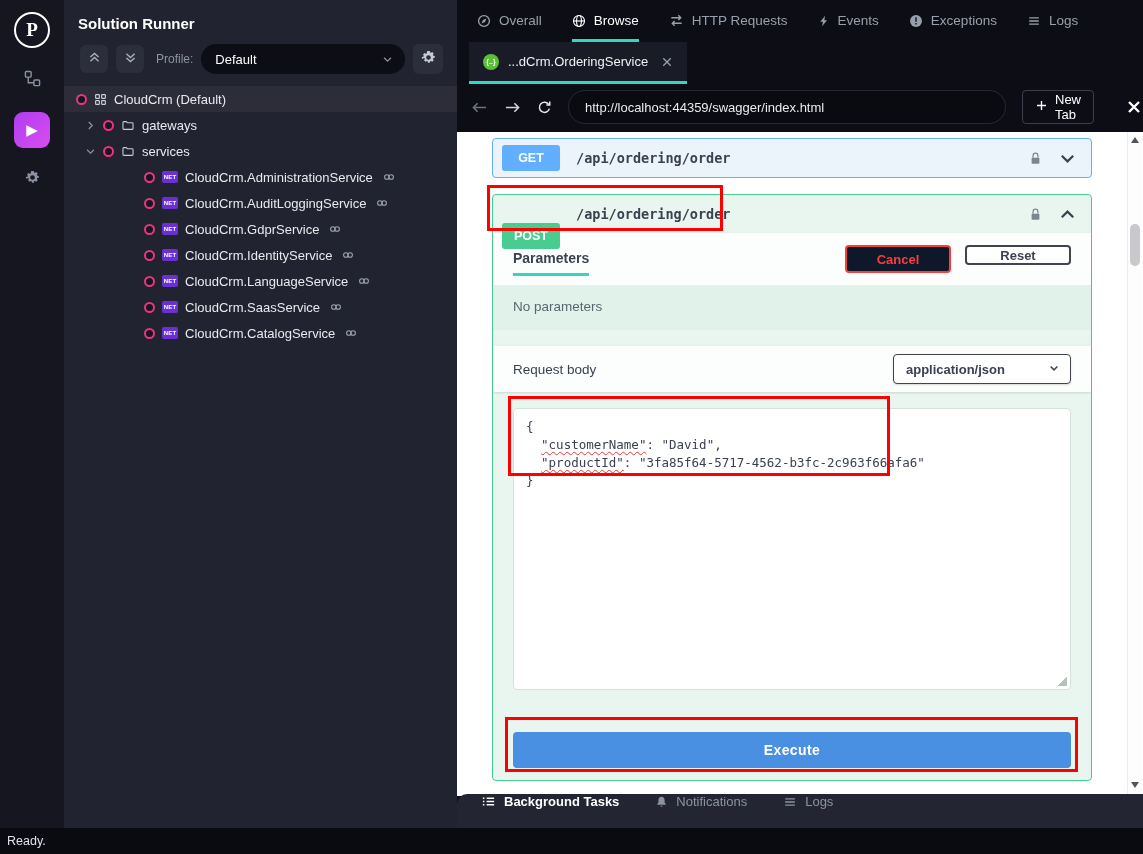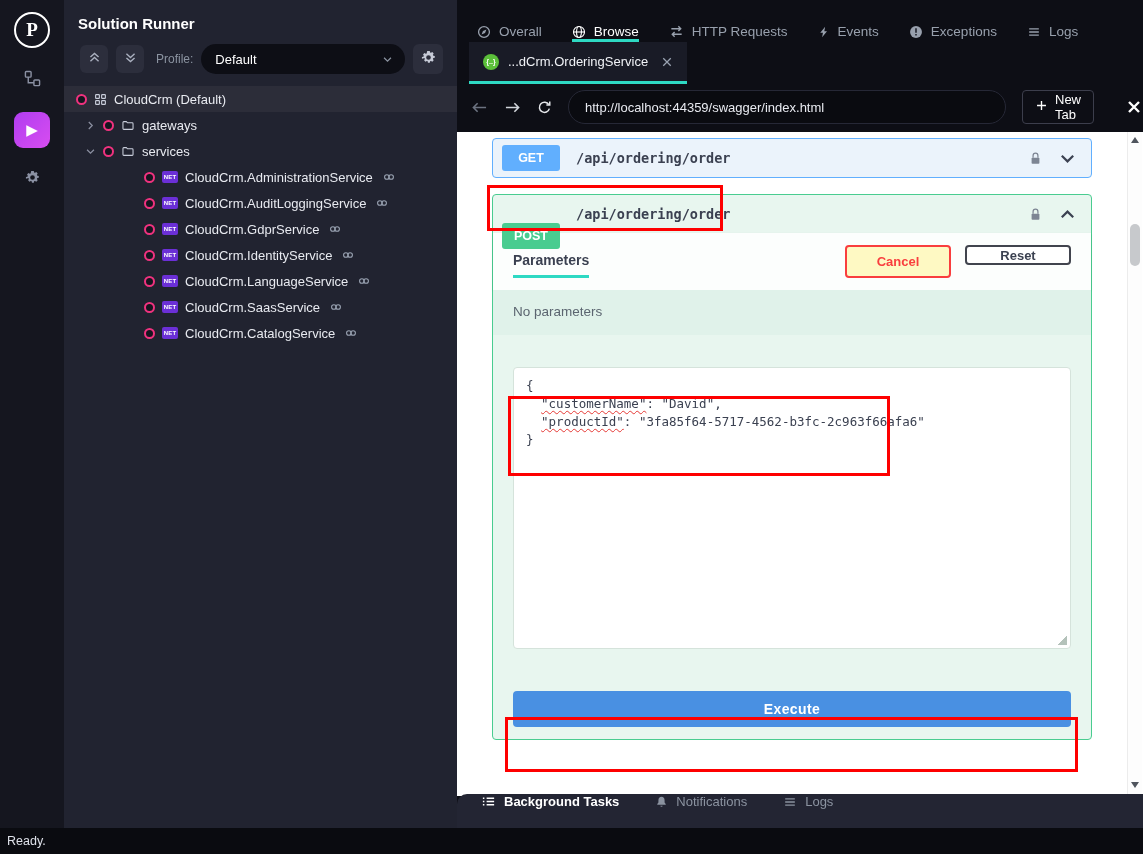--- a/index.html
+++ b/index.html
@@ -31,21 +31,21 @@
   .ring { width:11px; height:11px; border:2px solid #f0327f; border-radius:50%; background:#15161f; flex:none; }
   .t-icon { display:flex; align-items:center; color:#c9cedb; flex:none; }
   .net-badge { width:16px; height:12px; background:#6b2fd6; color:#fff; border-radius:2px; font-size:6px; font-weight:bold; display:flex; align-items:center; justify-content:center; letter-spacing:.2px; flex:none; }
   .t-label { color:#e8eaf0; }
   .chain { display:flex; color:#9aa3b2; margin-left:2px; }
 
   
   #main { position:absolute; left:457px; top:0; width:686px; height:828px; }
 
   #top-tabs { height:42px; display:flex; align-items:stretch; padding-left:20px; gap:30px; }
-  .tab { display:flex; align-items:flex-end; gap:8px; font-size:13.5px; color:#98a0ad; cursor:pointer; border-bottom:3px solid transparent; padding-top:2px; }
+  .tab { display:flex; align-items:center; gap:8px; font-size:13.5px; color:#98a0ad; cursor:pointer; border-bottom:3px solid transparent; padding-top:2px; }
   .tab.active { color:#fff; border-bottom-color:#2ed9c3; }
   .tab .ti { display:flex; }
 
   #browser-tabrow { height:42px; display:flex; align-items:stretch; padding-left:12px; }
   .browser-tab { display:flex; align-items:center; gap:9px; padding:0 14px; background:#191b26; border-bottom:3px solid #2ed9c3; cursor:pointer; }
   .fav { width:16px; height:16px; border-radius:50%; background:#5bbf3a; color:#fff; font-size:7px; font-weight:bold; display:flex; align-items:center; justify-content:center; flex:none; }
   .browser-tab .bt-label { font-size:13px; color:#f0f2f6; }
   .bt-close { color:#9aa3b2; display:flex; margin-left:4px; cursor:pointer; }
 
   #nav-bar { height:46px; display:flex; align-items:center; padding:0 16px 0 14px; gap:16px; }
@@ -68,21 +68,21 @@
 
   #get-block { border:1px solid #61affe; background:#ebf3fb; }
   #get-block .method-badge { background:#61affe; }
 
   #post-block { border:1px solid #49cc90; background:#e8f6ef; margin-top:16px; padding-bottom:12px; }
   #post-block .method-badge { background:#49cc90;margin-top:44px; }
 
   .section-header { background:rgba(255,255,255,.85); box-shadow:0 1px 2px rgba(0,0,0,.12); display:flex; align-items:center; justify-content:space-between; padding:12px 20px; }
   .params-title { font-size:14px; font-weight:bold; color:#3b4151; border-bottom:3px solid #2ed9c3; padding-bottom:7px; margin-bottom:-7px; }
   .hdr-btns { display:flex; gap:14px; }
-  .btn-cancel { width:106px; height:33px; background:#fef9c3; border:2px solid #f93e3e; color:#f93e3e; font-weight:bold; font-size:13px; border-radius:4px; cursor:pointer; display:flex; align-items:center; justify-content:center; }
+  .btn-cancel { width:106px; height:28px; background:#0f172a; border:2px solid #f93e3e; color:#f93e3e; font-weight:bold; font-size:13px; border-radius:4px; cursor:pointer; display:flex; align-items:center; justify-content:center; }
   .btn-reset { width:106px; height:20px; background:#fff; border:2px solid #41444e; color:#3b4151; font-weight:bold; font-size:13px; border-radius:4px; cursor:pointer; display:flex; align-items:center; justify-content:center; }
   .no-params { padding:14px 20px 16px; color:#5b6570; font-size:13.5px; background:#e0f2ea; margin-bottom:16px; }
 
   .reqbody-header { padding:8px 20px; }
   .reqbody-label { font-size:13.5px; color:#3b4151; }
   .ct-select { height:30px; min-width:178px; background:#fff; border:1px solid #41444e; border-radius:4px; display:flex; align-items:center; justify-content:space-between; gap:10px; padding:0 10px 0 12px; font-size:13px; font-weight:bold; color:#3b4151; cursor:pointer; box-shadow:0 1px 2px rgba(0,0,0,.15); }
 
   .body-section { padding:16px 20px 0; }
   .editor { position:relative; background:#fff; border:1px solid #d5e3db; border-radius:4px; height:282px; padding:9px 12px; font-family:"DejaVu Sans Mono",monospace; font-size:12.5px; line-height:1.45; color:#3b4151; cursor:text; }
   .editor::after { content:""; position:absolute; right:3px; bottom:3px; width:10px; height:10px; background:linear-gradient(135deg,transparent 0 55%,#b4c2ba 55% 100%); }
@@ -433,20 +433,29 @@
           <div class="section-header">
             <span class="params-title">Parameters</span>
             <div class="hdr-btns">
               <div class="btn-cancel">Cancel</div>
               <div class="btn-reset">Reset</div>
             </div>
           </div>
 
           <div class="no-params">No parameters</div>
 
+          <div class="section-header reqbody-header">
+            <span class="reqbody-label">Request body</span>
+            <div class="ct-select">
+              <span>application/json</span>
+              <span><svg viewBox="0 0 16 16" width="12" height="12" fill="none" stroke="#3b4151" stroke-width="2">
+                    <path d="M3.5 6l4.5 4.5L12.5 6"></path>
+                  </svg></span>
+            </div>
+          </div>
 
           <div class="body-section">
             <div class="editor" id="body-editor">
                 <div class="code-line"><span>{</span></div>
                 <div class="code-line"><span>  </span><span class="sq">"customerName"</span><span>: "David",</span></div>
                 <div class="code-line"><span>  </span><span class="sq">"productId"</span><span>: "3fa85f64-5717-4562-b3fc-2c963f66afa6"</span></div>
                 <div class="code-line"><span>}</span></div>
               </div>
           </div>
 

